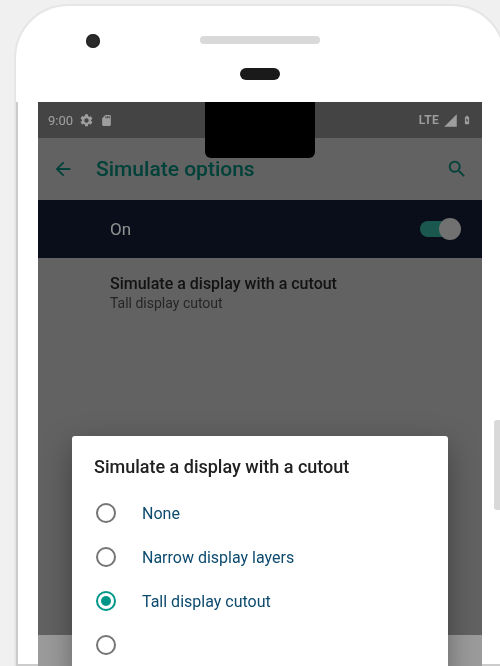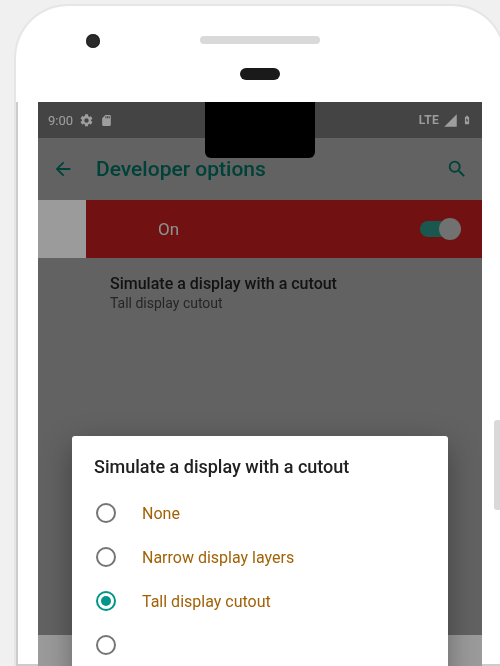--- a/index.html
+++ b/index.html
@@ -103,27 +103,26 @@
   .app-title {
     color: #00695c;
     font-size: 21px;
     font-weight: 500;
     flex: 1;
   }
   .app-bar .ic svg { display: block; }
   
   .master-row {
     height: 58px;
-    background: #b91c1c;
+    background: #0f172a;
     display: flex;
     align-items: center;
     padding: 0 24px;
     position: relative;
     z-index: 2;
-    margin-left: 48px;
   }
   .master-label {
     color: #dfeeea;
     font-size: 17px;
     font-weight: 400;
     margin-left: 48px;
     flex: 1;
   }
   .switch {
     position: relative;
@@ -202,21 +201,21 @@
   .radio.selected::after {
     content: "";
     position: absolute;
     left: 3px; top: 3px;
     width: 10px; height: 10px;
     background: #009688;
     border-radius: 50%;
   }
   .option-label {
     font-size: 16px;
-    color: #a16207;
+    color: #0c4a6e;
   }
 </style>
 </head>
 <body>
 
 <div class="phone-frame">
   <div class="bezel-top">
     <div class="camera-dot"></div>
     <div class="speaker"></div>
     <div class="sensor-pill"></div>
@@ -254,21 +253,21 @@
         </span>
       </div>
     </div>
 
     <div class="app-bar">
       <span class="ic">
         <svg width="22" height="22" viewBox="0 0 24 24" fill="#00695c">
             <path d="M20 11H7.83l5.59-5.59L12 4l-8 8 8 8 1.41-1.41L7.83 13H20z"></path>
           </svg>
       </span>
-      <span class="app-title">Developer options</span>
+      <span class="app-title">Simulate options</span>
       <span class="ic">
         <svg width="22" height="22" viewBox="0 0 24 24" fill="#00695c">
             <path d="M15.5 14h-.79l-.28-.27a6.471 6.471 0 0 0 1.57-4.23 6.5 6.5 0 1 0-6.5 6.5 6.471 6.471 0 0 0 4.23-1.57l.27.28v.79L19 20.49 20.49 19zm-6 0A4.5 4.5 0 1 1 14 9.5 4.494 4.494 0 0 1 9.5 14z"></path>
           </svg>
       </span>
     </div>
 
     <div class="master-row">
       <span class="master-label">On</span>
       <div class="switch">

